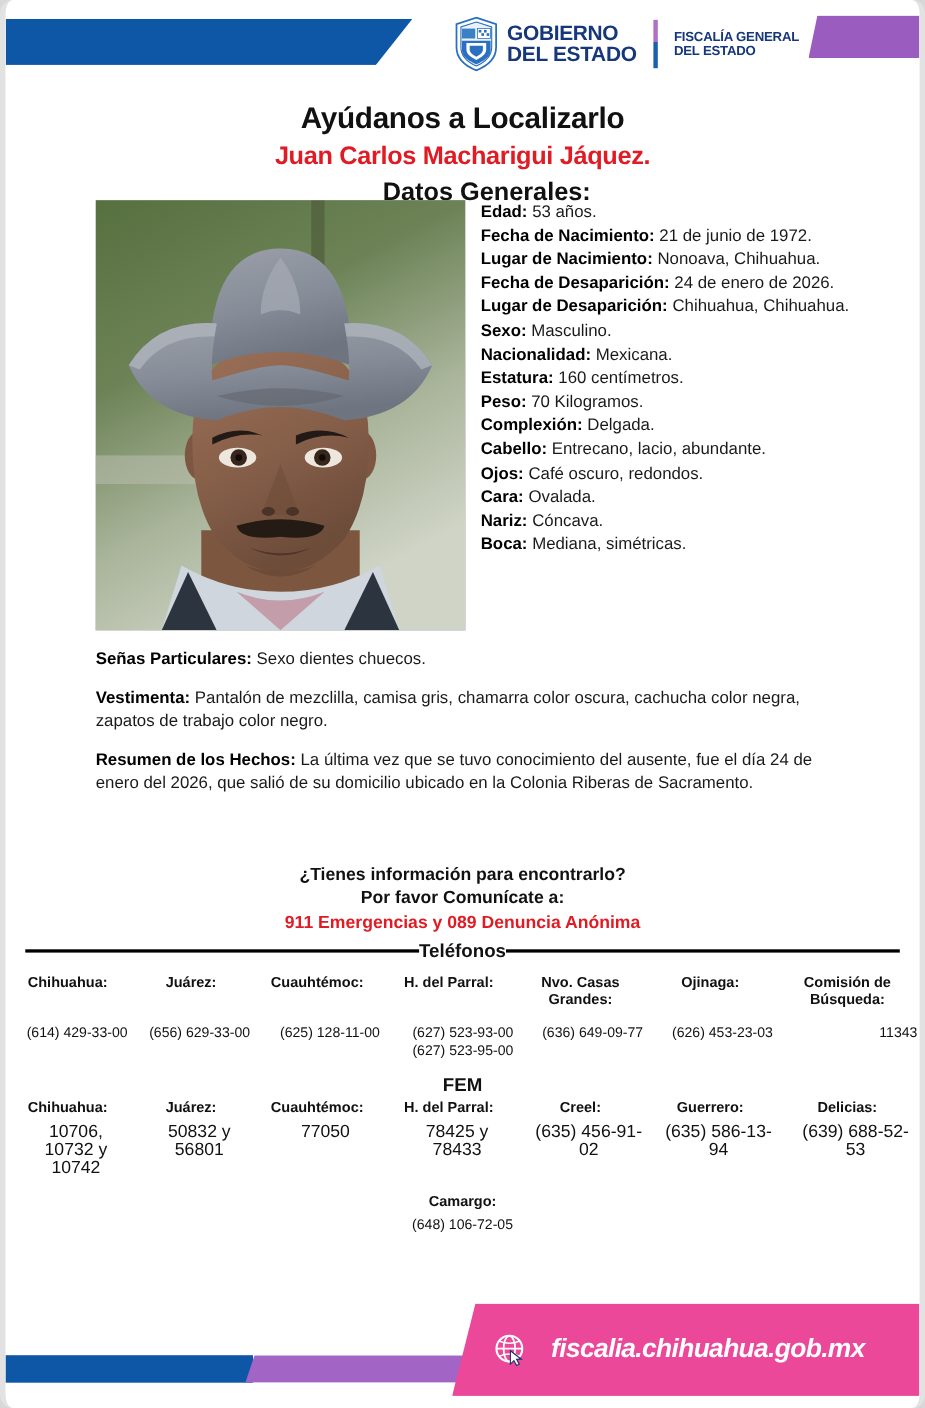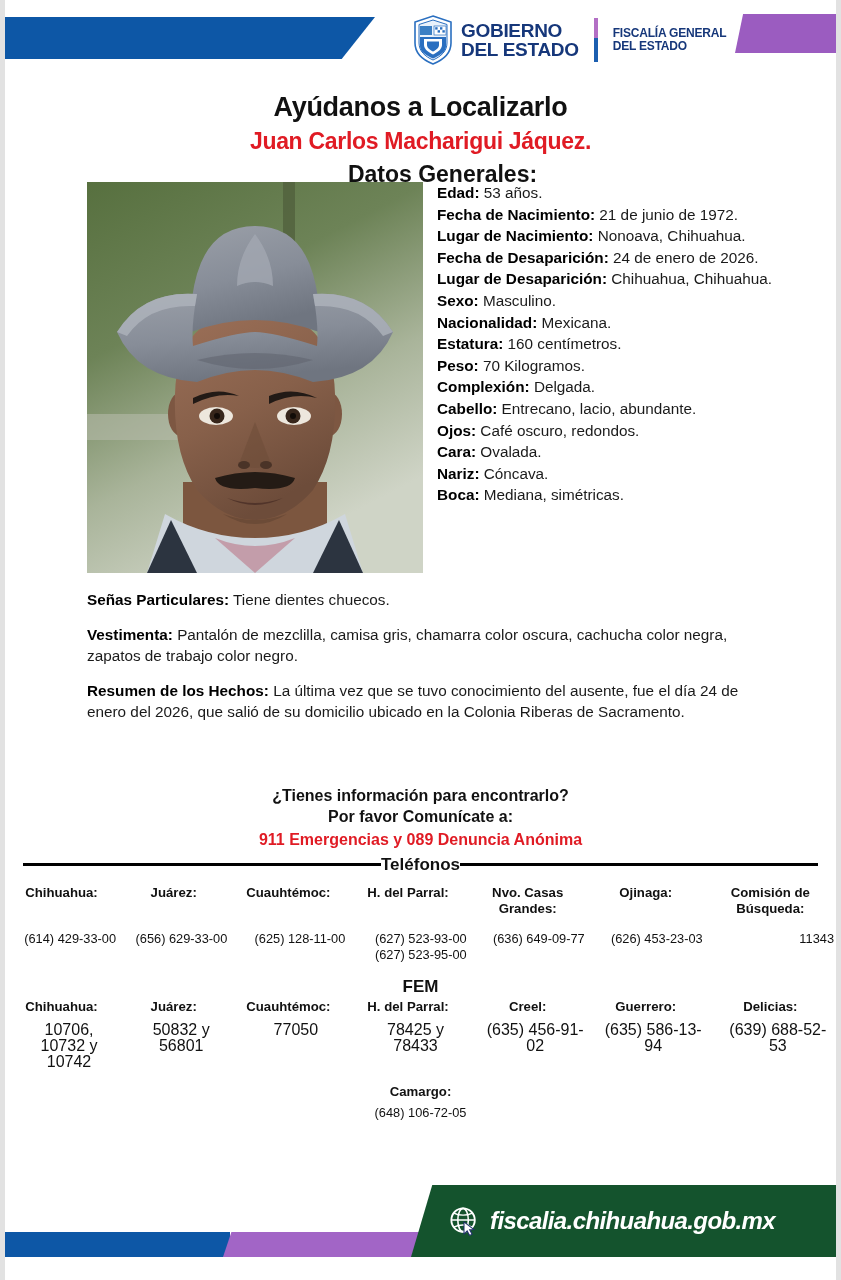--- a/index.html
+++ b/index.html
@@ -14,20 +14,21 @@
   .poster {
     position: relative;
     width: 841px;
     height: 1280px;
     margin: 0 auto;
     background: #ffffff;
     overflow: hidden;
     box-sizing: border-box;
     border-left: 5px solid #e2e2e2;
     border-right: 5px solid #e2e2e2;
+    border-radius: 12px;
   }
 
   
   .header {
     position: relative;
     height: 80px;
   }
   .hdr-blue {
     position: absolute;
     left: 0;
@@ -272,28 +273,28 @@
     left: 0;
     right: 0;
     bottom: 0;
     height: 95px;
   }
   .ftr-navy {
     position: absolute;
     right: 0;
     top: 0;
     width: 425px;
-    height: 72px;
-    background: #14532d;
+    height: 84px;
+    background: #ec4899;
     clip-path: polygon(5% 0, 100% 0, 100% 100%, 0 100%);
     display: flex;
     align-items: center;
     padding-left: 38px;
     box-sizing: border-box;
-    gap: 11px;
+    gap: 22px;
   }
   .globe-icon { width: 30px; height: 30px; flex: 0 0 auto; }
   .ftr-url {
     color: #ffffff;
     font-size: 24px;
     font-weight: bold;
     font-style: italic;
     letter-spacing: -0.6px;
     white-space: nowrap;
   }
@@ -438,21 +439,21 @@
         <div class="row"><b>Complexión:</b> <span>Delgada.</span></div>
         <div class="row"><b>Cabello:</b> <span>Entrecano, lacio, abundante.</span></div>
         <div class="row"><b>Ojos:</b> <span>Café oscuro, redondos.</span></div>
         <div class="row"><b>Cara:</b> <span>Ovalada.</span></div>
         <div class="row"><b>Nariz:</b> <span>Cóncava.</span></div>
         <div class="row"><b>Boca:</b> <span>Mediana, simétricas.</span></div>
       </div>
     </div>
 
     <div class="paras">
-      <p><b>Señas Particulares:</b> <span>Tiene dientes chuecos.</span></p>
+      <p><b>Señas Particulares:</b> <span>Sexo dientes chuecos.</span></p>
       <p><b>Vestimenta:</b> <span>Pantalón de mezclilla, camisa gris, chamarra color oscura, cachucha color negra, zapatos de trabajo color negro.</span></p>
       <p><b>Resumen de los Hechos:</b> <span>La última vez que se tuvo conocimiento del ausente, fue el día 24 de enero del 2026, que salió de su domicilio ubicado en la Colonia Riberas de Sacramento.</span></p>
     </div>
 
     <div class="cta">
       <div class="cta-line1">¿Tienes información para encontrarlo?</div>
       <div class="cta-line2">Por favor Comunícate a:</div>
       <div class="cta-red">911 Emergencias y 089 Denuncia Anónima</div>
     </div>
 

